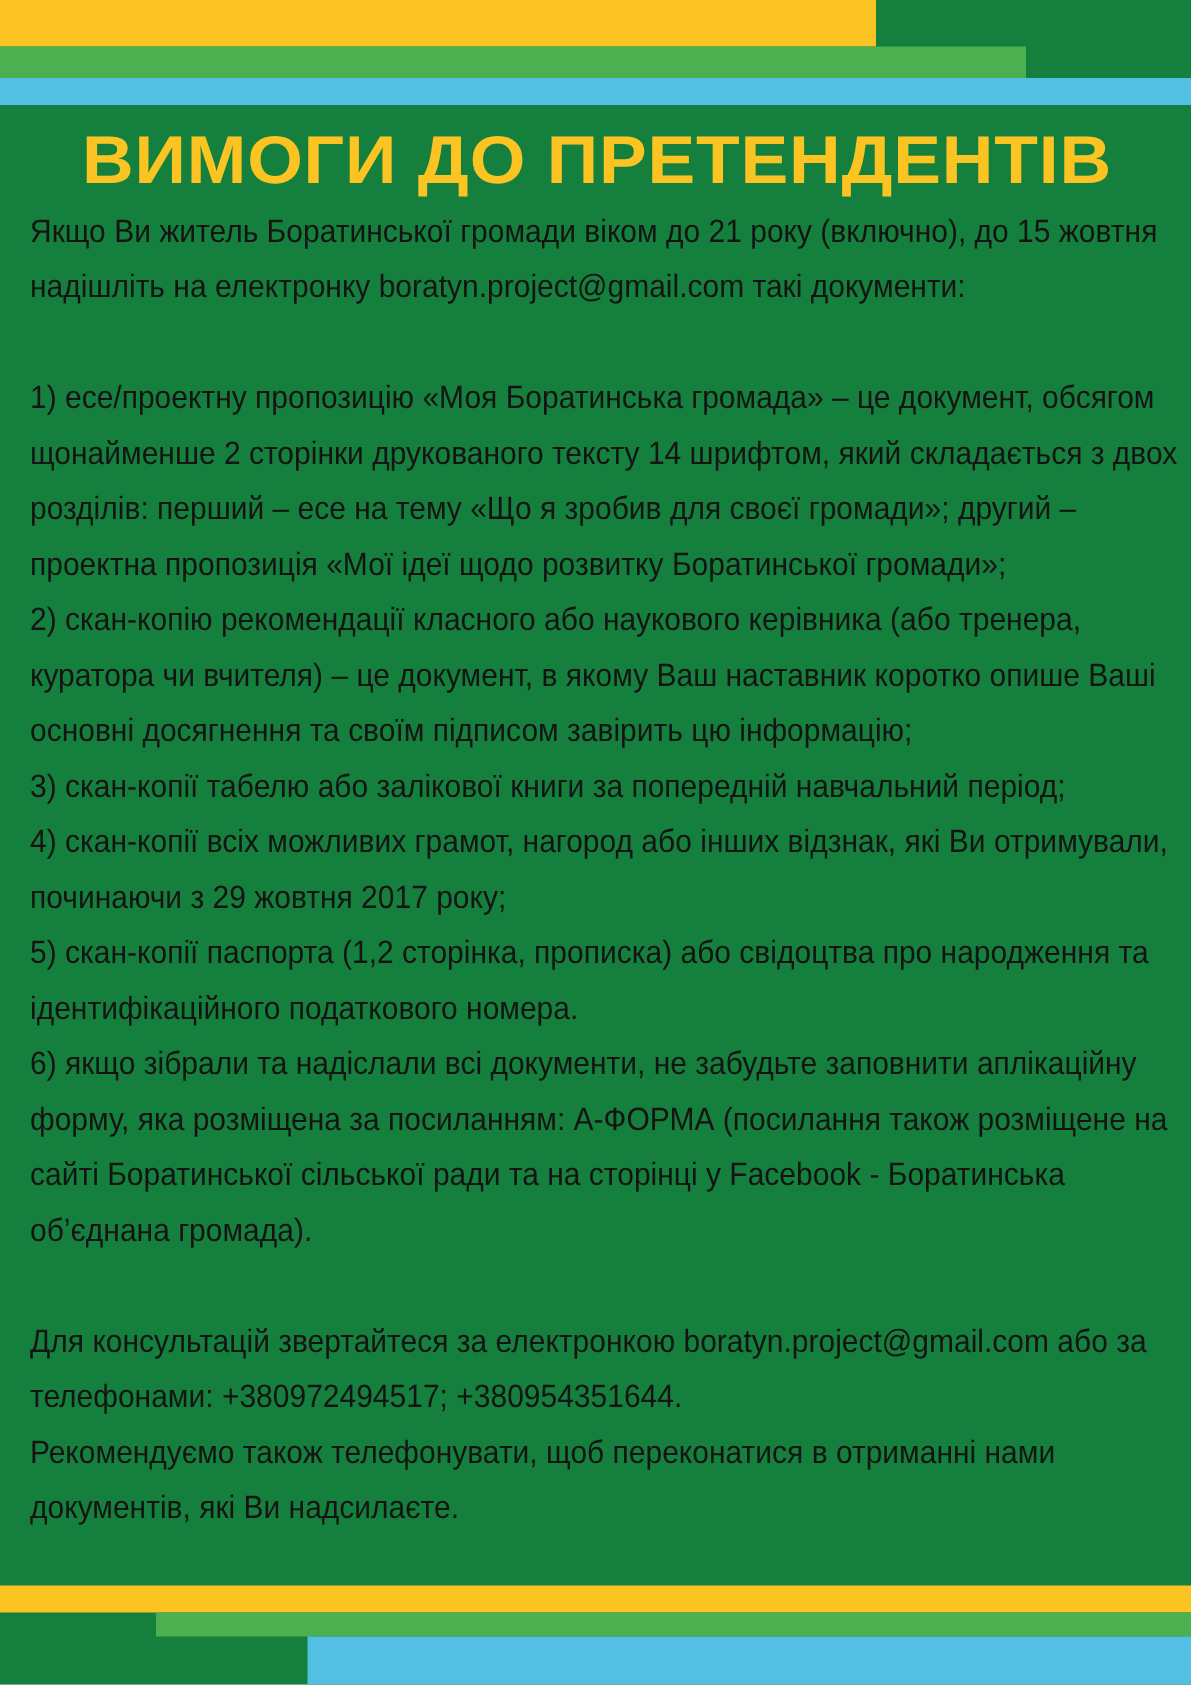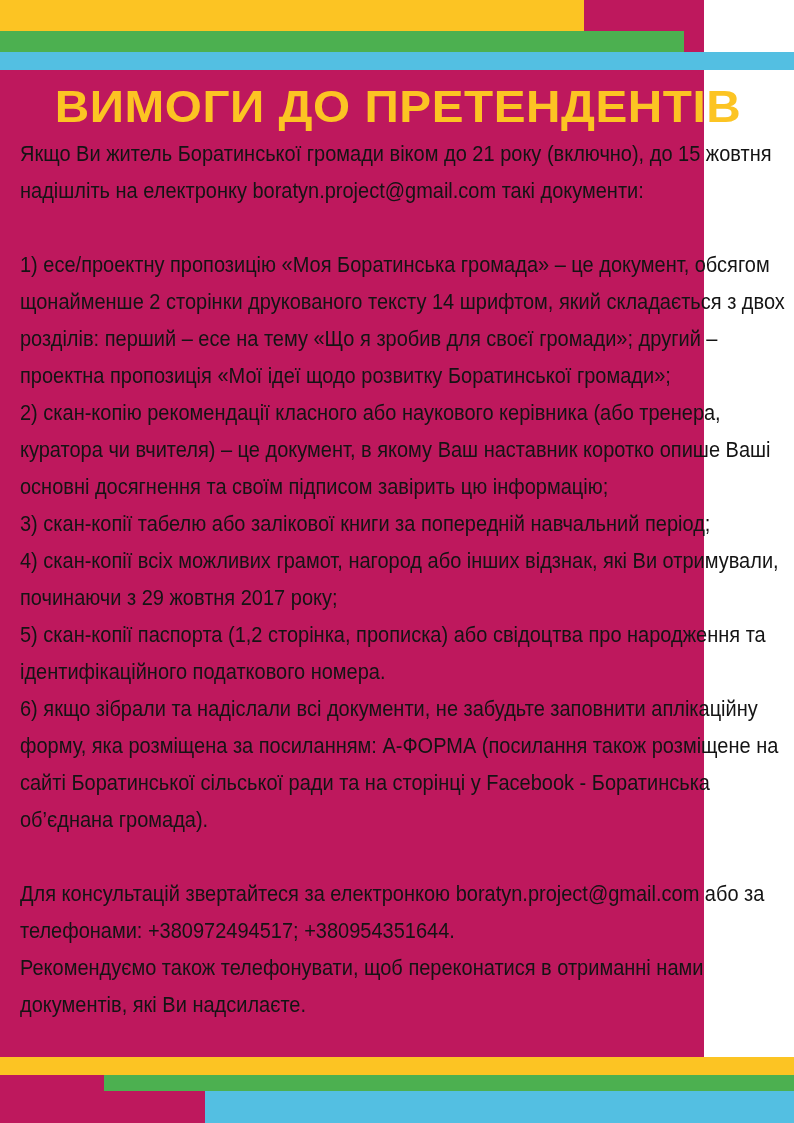--- a/index.html
+++ b/index.html
@@ -11,23 +11,23 @@
     width: 794px;
     height: 1123px;
     background: #ffffff;
     font-family: "Liberation Sans", "DejaVu Sans", sans-serif;
     overflow: hidden;
     position: relative;
   }
 
   .page {
     position: relative;
-    width: 704px;
+    width: 794px;
     height: 1123px;
-    background: #be185d;
+    background: #15803d;
     box-sizing: border-box;
   }
 
   
   .banner-top {
     position: absolute;
     top: 0;
     left: 0;
     width: 794px;
     height: 70px;

